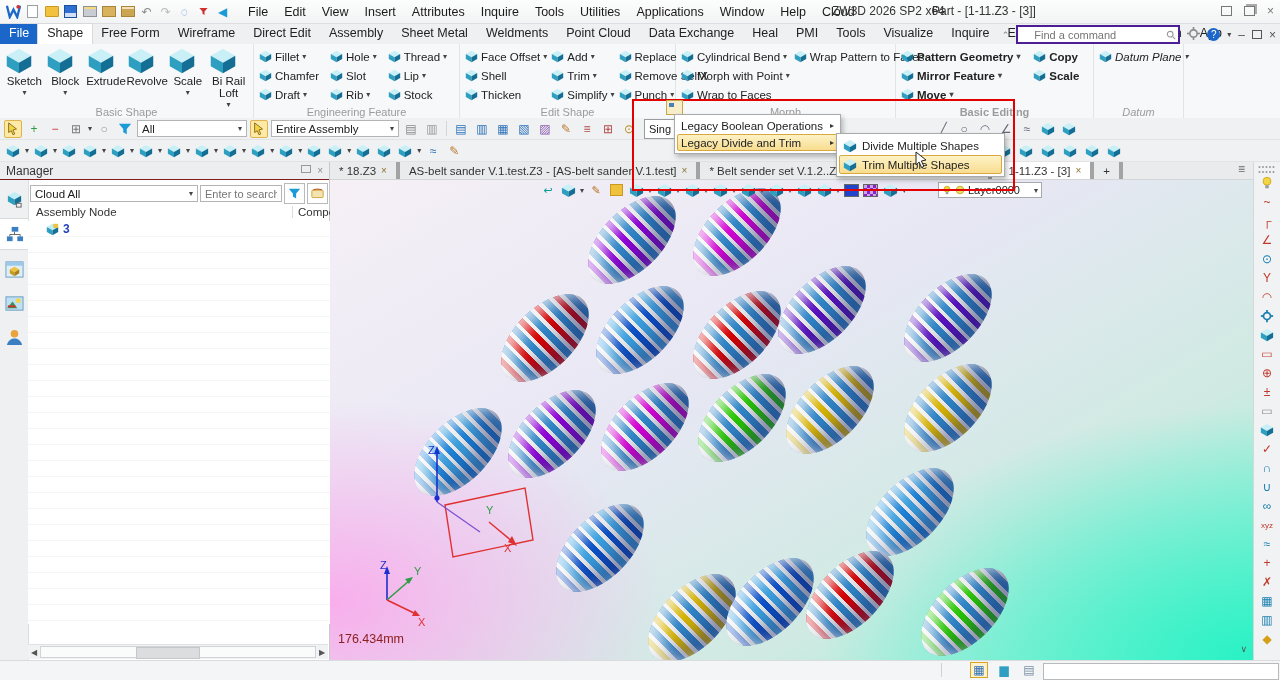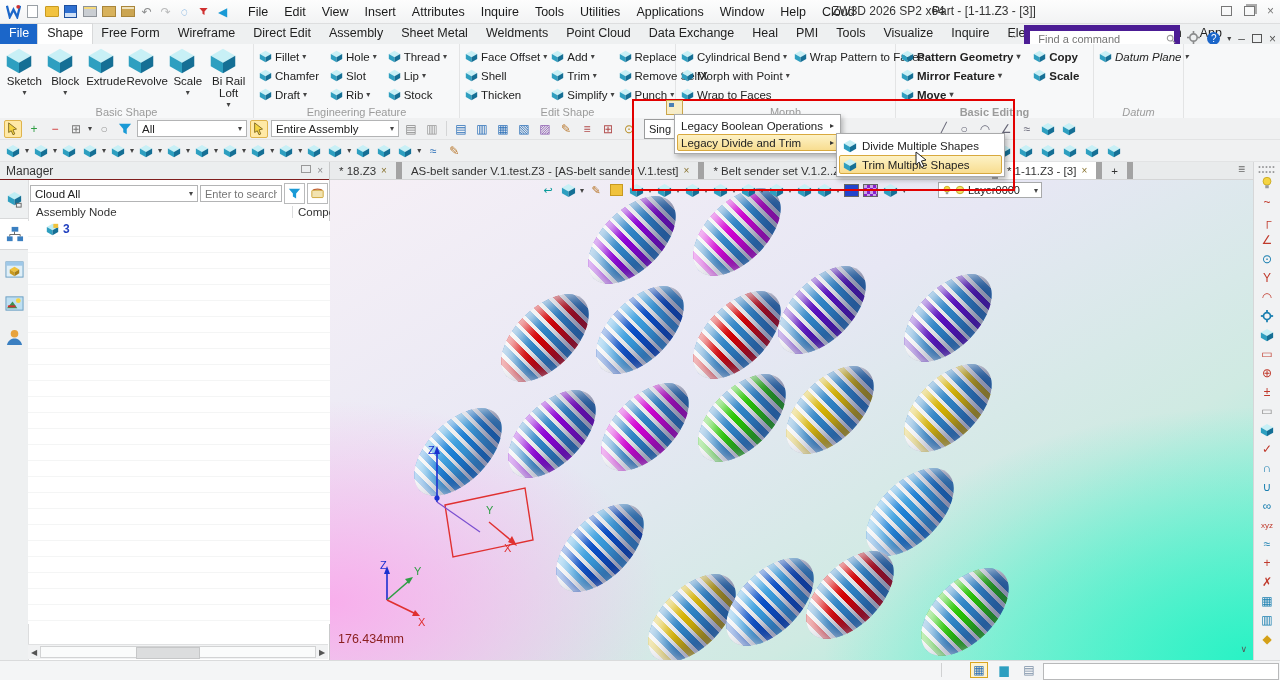--- a/index.html
+++ b/index.html
@@ -16,22 +16,22 @@
   #doctitle{left:932px;top:4px;color:#333}
   .winbox{width:9px;height:8px;border:1px solid #777;display:inline-block}
   #tb-ctrls{position:absolute;right:6px;top:4px;display:flex;gap:12px;align-items:center;color:#777}
   
   #rtabs{left:0;top:24px;width:1280px;height:20px;background:#eef0f1;border-bottom:1px solid #dcdddd;
          display:flex;align-items:stretch}
   .rtab{padding:2px 9px 0;font-size:12.5px;color:#222;white-space:nowrap}
   .rtab.file{background:#1b66c9;color:#fff}
   .rtab.active{background:#fff;box-shadow:0 0 0 1px #d8d9da}
   #rtabs-right{position:absolute;right:4px;top:25px;display:flex;align-items:center;gap:7px}
-  #cmdsearch{width:128px;height:15px;border:6px solid #4c1d95;background:#fff;font-size:11px;
-             padding:0 8px;color:#999;font-family:"Liberation Sans",sans-serif}
+  #cmdsearch{width:128px;height:15px;border:2px solid #4c1d95;background:#fff;font-size:11px;
+             padding:0 16px;color:#999;font-family:"Liberation Sans",sans-serif}
   .helpdot{width:13px;height:13px;border-radius:50%;background:#1b66c9;color:#fff;font-size:10px;
            display:flex;align-items:center;justify-content:center}
   
   #ribbon{left:0;top:44px;width:1280px;height:74px;background:#f7f8f9;border-bottom:1px solid #d6d7d8;display:flex}
   .rgroup{position:relative;border-right:1px solid #e3e4e5;box-sizing:border-box;padding:2px 4px 13px;flex:0 0 auto}
   .rlabel{position:absolute;bottom:0;left:0;right:0;text-align:center;color:#9b9b9b;font-size:11px}
   .big-grid{display:flex;height:56px}
   .bigbtn{width:41px;text-align:center;font-size:11.5px;line-height:12px;color:#222;padding-top:1px}
   .sm-grid{display:grid;grid-auto-flow:column;grid-template-rows:repeat(3,19px);column-gap:2px;padding-top:1px}
   .smbtn{display:flex;align-items:center;gap:3px;font-size:11.5px;white-space:nowrap;padding:0 1px;color:#222}
@@ -47,21 +47,21 @@
   .ti.hl{background:#ffe9a6;border:1px solid #dfb44e;box-sizing:border-box}
   .ti svg{width:14px;height:14px}
   .tsel{height:17px;border:1px solid #b3b4b5;background:#fff;display:flex;align-items:center;
         padding:0 4px;font-size:11.5px;flex:0 0 auto;box-sizing:border-box}
   .tsel .dArr{margin-left:auto;padding-left:6px}
   .vsep{width:1px;height:15px;background:#d4d5d6;margin:0 2px;flex:0 0 auto}
   
   #doctabbar{left:330px;top:162px;width:923px;height:18px;background:#e9ebec;border-bottom:1px solid #d4d5d6;
              display:flex;align-items:stretch;box-sizing:border-box}
   .dtab{display:flex;align-items:center;gap:5px;padding:0 9px;font-size:11.5px;color:#333;
-        border-right:6px solid #a3a3a3;white-space:nowrap;overflow:hidden}
+        border-right:4px solid #a3a3a3;white-space:nowrap;overflow:hidden}
   .dtab.active{background:#fff}
   .dclose{color:#8a7430;font-size:10px}
   
   #manager{left:0;top:162px;width:330px;height:498px;background:#fff;border-right:1px solid #c9cacb;box-sizing:border-box}
   #mgr-title{position:absolute;left:0;top:0;width:100%;height:18px;background:#eceeef;border-bottom:1px solid #7f1d1d;
              display:flex;align-items:center;padding:0 6px;box-sizing:border-box;font-size:12px;color:#333}
   #mgr-title .mt-ic{margin-left:auto;display:flex;gap:6px;color:#8a8b8c}
   #mgr-strip{position:absolute;left:0;top:18px;width:28px;height:480px;background:#eef0f1;border-right:1px solid #dcddde}
   .strip-ic{width:28px;height:30px;display:flex;align-items:center;justify-content:center;margin-top:4px}
   .strip-ic.active{background:#fff;border-top:1px solid #d8d9da;border-bottom:1px solid #d8d9da}

